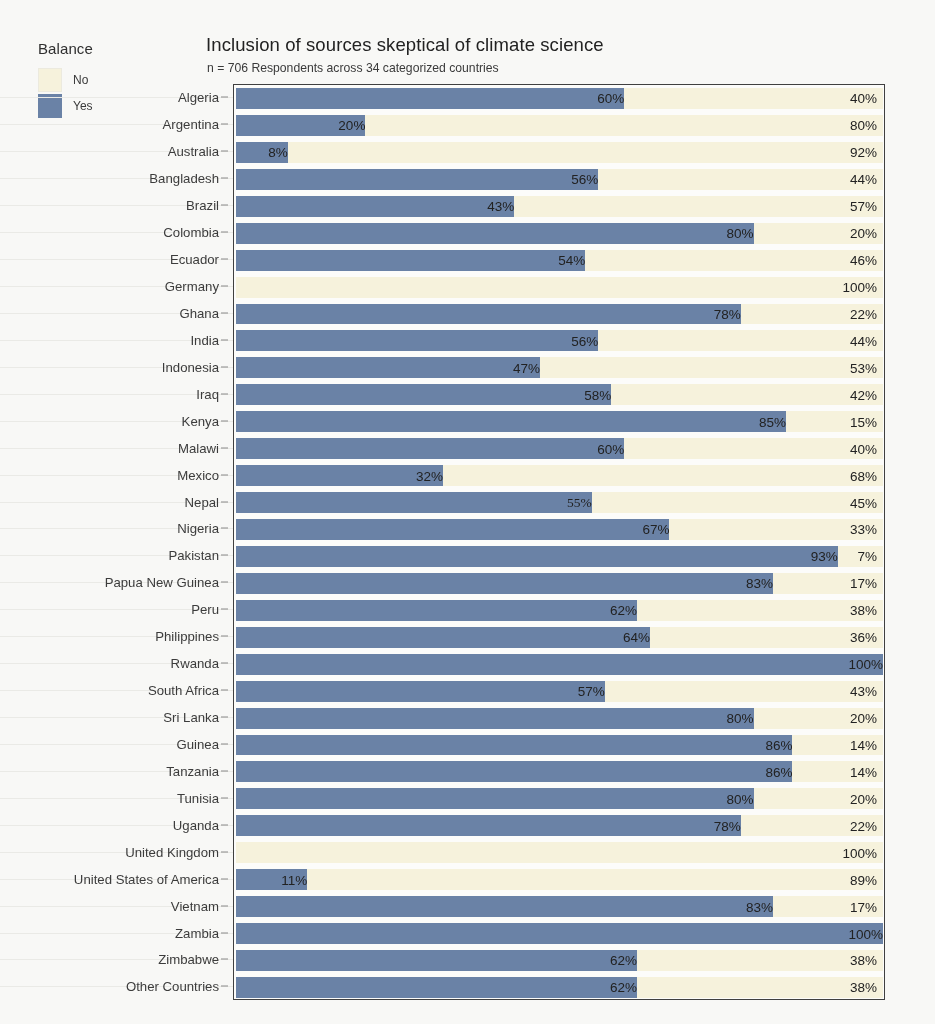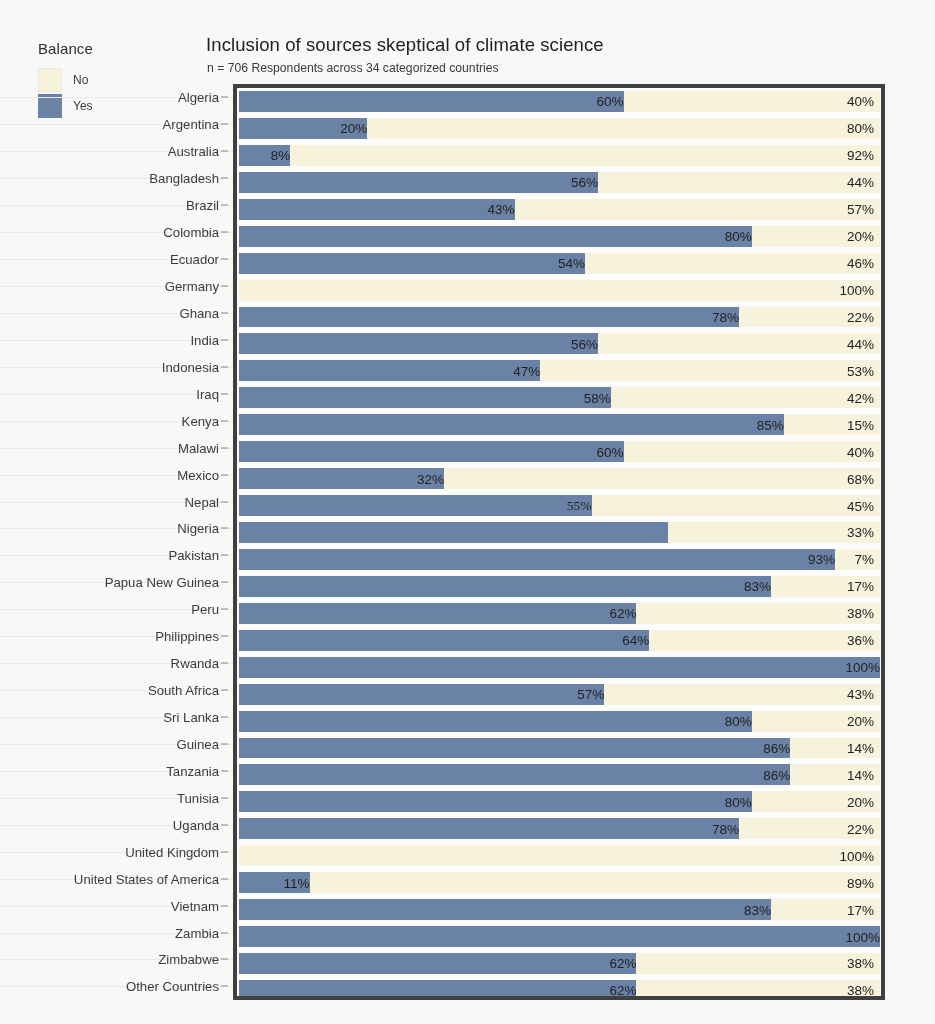--- a/index.html
+++ b/index.html
@@ -71,21 +71,21 @@
     white-space: nowrap;
   }
 
   
   #panel {
     position: absolute;
     left: 233px;
     top: 84px;
     width: 652px;
     height: 916px;
-    border: 4px solid #404040;
+    border: 1px solid #404040;
     background: #fcfcfa;
     box-sizing: border-box;
     overflow: hidden;
   }
   #rows {
     position: absolute;
     left: 2px;
     top: 0px;
     right: 1px;
     bottom: 0px;
@@ -493,20 +493,21 @@
             <div class="seg-no"></div>
             <div class="seg-yes" style="width: 55%;"></div>
             <div class="val-yes" style="left: 0px; width: 55%; font-family: Liberation Serif, serif;">55%</div>
             <div class="val-no">45%</div>
           </div>
         </div>
         <div class="row" style="height: 26.9412px;">
           <div class="row-inner">
             <div class="seg-no"></div>
             <div class="seg-yes" style="width: 67%;"></div>
+            <div class="val-yes" style="left: 0px; width: 67%;">67%</div>
             <div class="val-no">33%</div>
           </div>
         </div>
         <div class="row" style="height: 26.9412px;">
           <div class="row-inner">
             <div class="seg-no"></div>
             <div class="seg-yes" style="width: 93%;"></div>
             <div class="val-yes" style="left: 0px; width: 93%;">93%</div>
             <div class="val-no">7%</div>
           </div>

